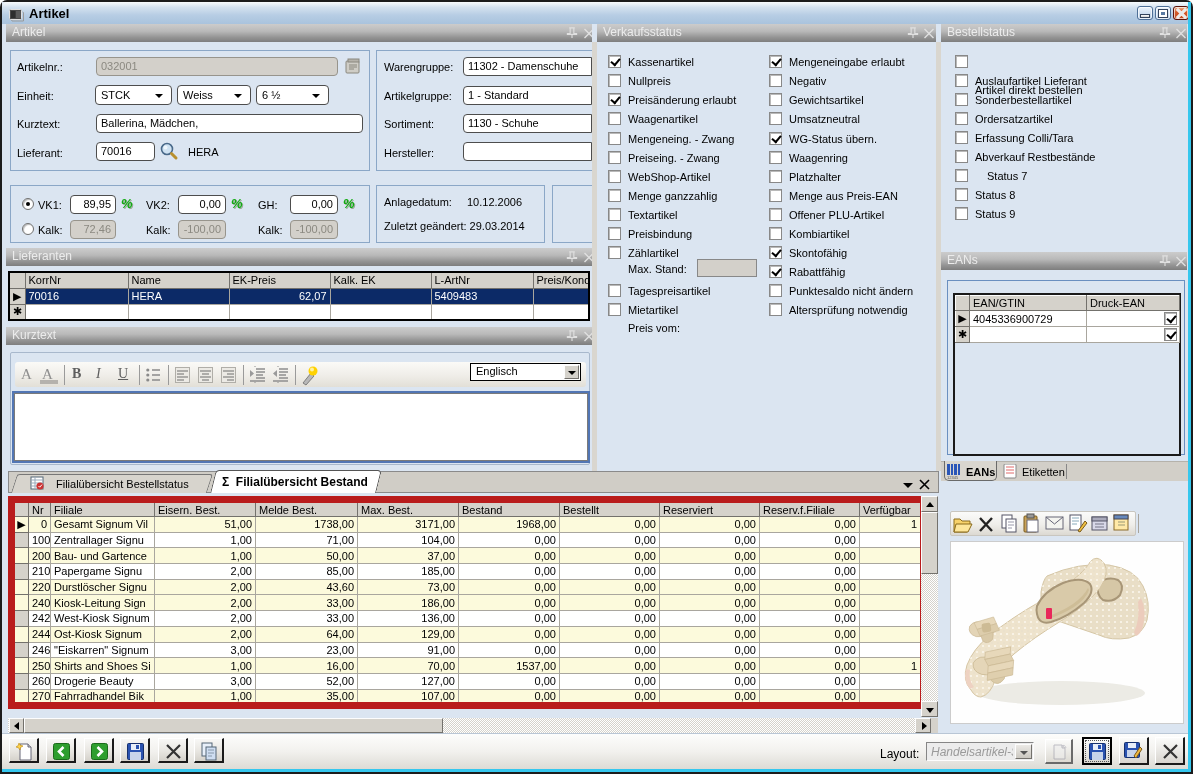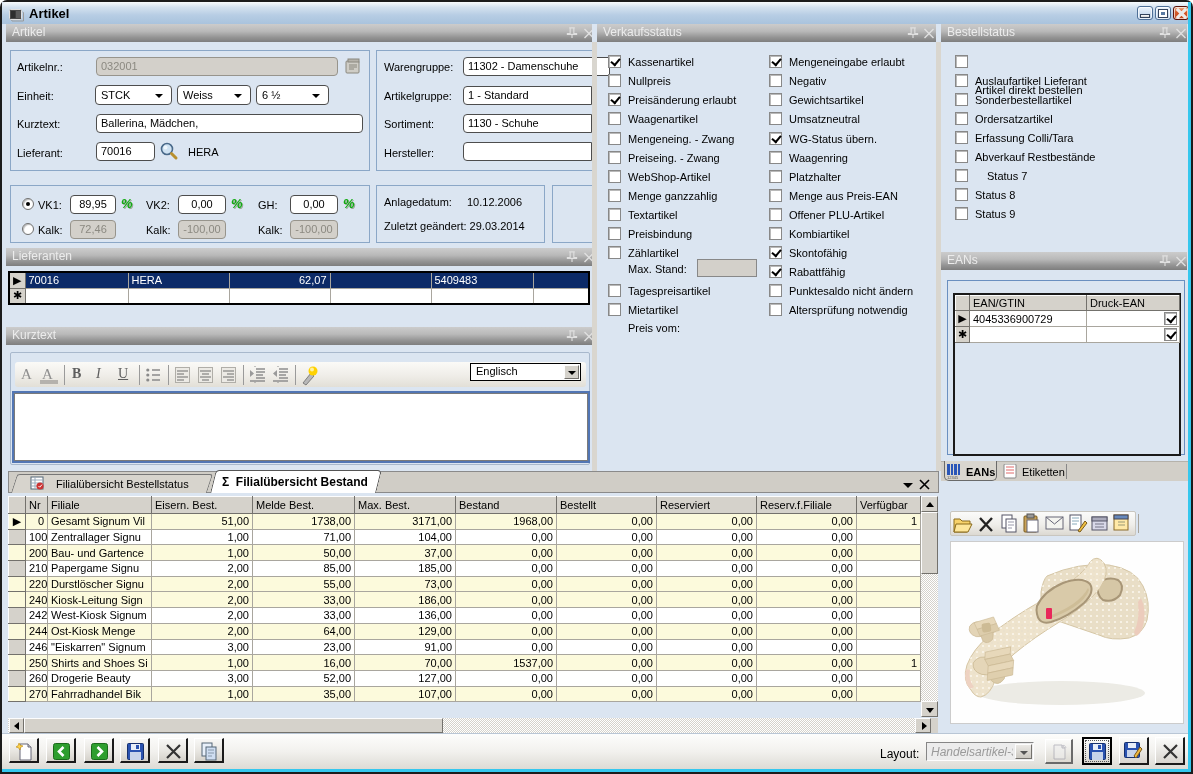--- a/index.html
+++ b/index.html
@@ -22,21 +22,21 @@
 .phead { position:absolute; height:18px;
   background:linear-gradient(180deg,#cccccc 0%,#b9b9b9 40%,#939393 75%,#7e7e7e 100%);
   color:#ececec; font-size:12px; line-height:17px; padding-left:6px; overflow:hidden; }
 .pico { position:absolute; top:3px; width:12px; height:12px; }
 
 .gbox { position:absolute; border:1px solid #8ba7c7; }
 .lbl { position:absolute; white-space:nowrap; }
 .inp { position:absolute; background:#fff; border:1px solid #4d4d4d; border-radius:4px;
   font-size:11px; padding:2px 4px 0 4px; white-space:nowrap; overflow:hidden; }
 .inp.dis { background:#d3d0ca; color:#8b8981; border-color:#97948c; }
-.inp.r { text-align:center; }
+.inp.r { text-align:right; }
 .combo { position:absolute; background:#fff; border:1px solid #4d4d4d; border-radius:4px;
   padding:3px 0 0 5px; white-space:nowrap; overflow:hidden; }
 .combo .arr { position:absolute; right:8px; top:8px; width:0; height:0;
   border-left:4px solid transparent; border-right:4px solid transparent; border-top:4px solid #000; }
 
 .cb { position:absolute; width:13px; height:13px; background:#fff;
   border:1px solid #888888; box-shadow:inset 1px 1px 0 #b9b9b9; }
 .cb.chk::after { content:""; position:absolute; left:2px; top:2px; width:7px; height:4px;
   border-left:2px solid #000; border-bottom:2px solid #000; transform:rotate(-50deg); }
 .radio { position:absolute; width:12px; height:12px; border-radius:50%; background:#fff;
@@ -133,21 +133,21 @@
   <div class="inp" style="left:96px;top:142px;width:59px;height:19px;">70016</div>
   <svg class="abs" style="left:159px;top:141px" width="20" height="20" viewBox="0 0 20 20">
     <circle cx="8" cy="8" r="5.5" fill="#cfe2f2" stroke="#4a6a8a" stroke-width="1.6"></circle>
     <circle cx="6.5" cy="6.5" r="2" fill="#eef6fc"></circle>
     <path d="M12.5 12.5 L17 17" stroke="#b8902e" stroke-width="3" stroke-linecap="round"></path>
   </svg>
   <div class="lbl" style="left:188px;top:146px;">HERA</div>
 
   <div class="gbox" style="left:376px;top:50px;width:216px;height:121px;border-right:none;"></div>
   <div class="lbl" style="left:384px;top:61px;">Warengruppe:</div>
-  <div class="inp" style="left:463px;top:57px;width:147px;height:19px;border-radius:4px 0 0 4px;">11302 - Damenschuhe</div>
+  <div class="inp" style="left:463px;top:57px;width:129px;height:19px;border-radius:4px 0 0 4px;">11302 - Damenschuhe</div>
   <div class="lbl" style="left:384px;top:90px;">Artikelgruppe:</div>
   <div class="inp" style="left:463px;top:86px;width:129px;height:19px;border-radius:4px 0 0 4px;">1 - Standard</div>
   <div class="lbl" style="left:384px;top:118px;">Sortiment:</div>
   <div class="inp" style="left:463px;top:114px;width:129px;height:19px;border-radius:4px 0 0 4px;">1130 - Schuhe</div>
   <div class="lbl" style="left:384px;top:147px;">Hersteller:</div>
   <div class="inp" style="left:463px;top:142px;width:129px;height:19px;border-radius:4px 0 0 4px;"></div>
 
   <div class="gbox" style="left:10px;top:185px;width:360px;height:58px;"></div>
   <div class="radio sel" style="left:22px;top:198px;"></div>
   <div class="lbl" style="left:38px;top:199px;">VK1:</div>
@@ -186,20 +186,29 @@
     <colgroup>
         <col style="width:16px">
         <col style="width:103px">
         <col style="width:101px">
         <col style="width:101px">
         <col style="width:101px">
         <col style="width:102px">
         <col style="width:56px">
       </colgroup>
     <tbody>
+        <tr>
+          <td class="h"></td>
+          <td class="h">KorrNr</td>
+          <td class="h">Name</td>
+          <td class="h">EK-Preis</td>
+          <td class="h">Kalk. EK</td>
+          <td class="h">L-ArtNr</td>
+          <td class="h">Preis/Kond</td>
+        </tr>
     <tr class="sel">
           <td class="m" style="color:#000;text-align:center">▶</td>
           <td>70016</td>
           <td>HERA</td>
           <td class="num">62,07</td>
           <td></td>
           <td>5409483</td>
           <td></td>
         </tr>
     <tr>
@@ -533,21 +542,21 @@
     </svg>
     <div class="lbl" style="left:56px;top:478px;">Filialübersicht Bestellstatus</div>
     <div class="abs" style="left:213px;top:470px;width:166px;height:23px;background:#fff;border:1px solid #555;border-bottom:none;transform:skewX(-14deg);border-radius:4px 4px 0 0;"></div>
     <div class="lbl" style="left:222px;top:475px;font-weight:bold;font-size:12px;">Σ&nbsp; Filialübersicht Bestand</div>
     <div class="tri" style="left:903px;top:483px;border-left:5px solid transparent;border-right:5px solid transparent;border-top:5px solid #000;"></div>
     <svg class="abs" style="left:919px;top:479px" width="11" height="11" viewBox="0 0 11 11">
         <path d="M1 1 L10 10 M10 1 L1 10" stroke="#000" stroke-width="1.6"></path>
       </svg>
   </div>
   <div id="bgrid">
-    <table class="grid" id="btable" style="left:8px;top:496px;width:912px;border:1px solid #b91c1c;">
+    <table class="grid" id="btable" style="left:8px;top:496px;width:912px;border:7px solid #b91c1c;">
       <colgroup>
           <col style="width:17px">
           <col style="width:22px">
           <col style="width:104px">
           <col style="width:101px">
           <col style="width:102px">
           <col style="width:101px">
           <col style="width:101px">
           <col style="width:100px">
           <col style="width:100px">
@@ -618,21 +627,21 @@
             <td class="num">0,00</td>
             <td class="num">0,00</td>
             <td class="num">0,00</td>
             <td></td>
           </tr>
       <tr class="yel">
             <td class="m"></td>
             <td class="num">220</td>
             <td>Durstlöscher Signu</td>
             <td class="num">2,00</td>
-            <td class="num">55,00</td>
+            <td class="num">43,60</td>
             <td class="num">73,00</td>
             <td class="num">0,00</td>
             <td class="num">0,00</td>
             <td class="num">0,00</td>
             <td class="num">0,00</td>
             <td></td>
           </tr>
       <tr class="yel">
             <td class="m"></td>
             <td class="num">240</td>
@@ -655,21 +664,21 @@
             <td class="num">136,00</td>
             <td class="num">0,00</td>
             <td class="num">0,00</td>
             <td class="num">0,00</td>
             <td class="num">0,00</td>
             <td></td>
           </tr>
       <tr class="yel">
             <td class="m"></td>
             <td class="num">244</td>
-            <td>Ost-Kiosk Menge</td>
+            <td>Ost-Kiosk Signum</td>
             <td class="num">2,00</td>
             <td class="num">64,00</td>
             <td class="num">129,00</td>
             <td class="num">0,00</td>
             <td class="num">0,00</td>
             <td class="num">0,00</td>
             <td class="num">0,00</td>
             <td></td>
           </tr>
       <tr>

